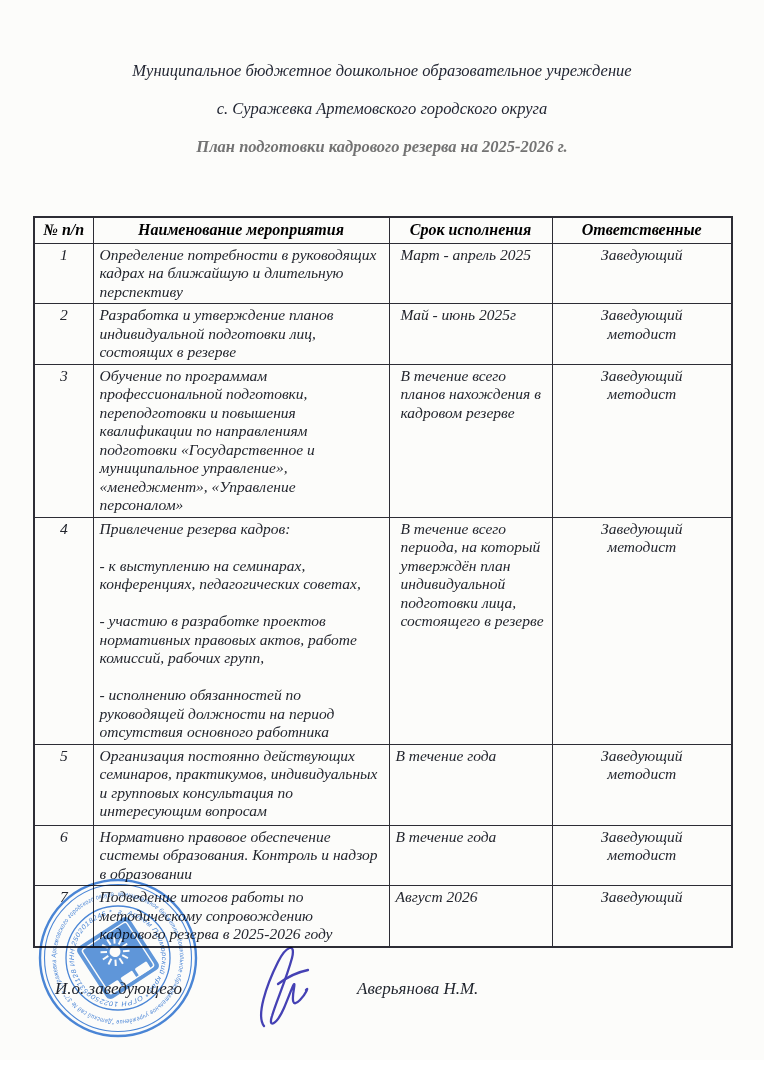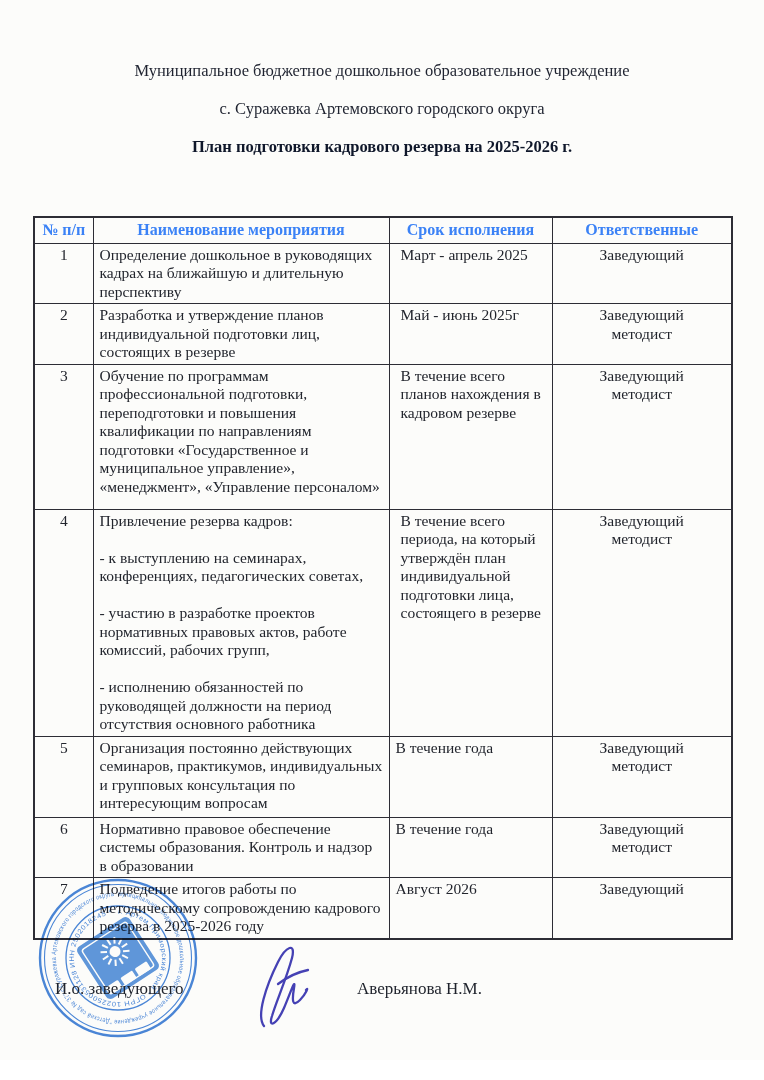--- a/index.html
+++ b/index.html
@@ -5,36 +5,37 @@
   * { margin: 0; padding: 0; box-sizing: border-box; }
   body { background: #ffffff; }
   .page {
     position: relative;
     width: 764px;
     height: 1060px;
     background: #fcfcfa;
     overflow: hidden;
     font-family: "Liberation Serif", serif;
     color: #23262e;
+    font-style: italic;
   }
   
   .doc-header {
     position: absolute;
     left: 0; top: 62px; width: 100%;
     text-align: center;
   }
   .doc-header .hline {
     font-size: 16.5px;
     line-height: 17px;
     margin-bottom: 21px;
     color: #1f2330;
   }
   .doc-header .doc-title {
     font-weight: bold;
-    color: #0f172a;
+    color: #737373;
   }
   
   table.plan {
     position: absolute;
     left: 33px; top: 216px;
     width: 698px;
     border-collapse: collapse;
     table-layout: fixed;
     font-size: 15.5px;
     line-height: 18.5px;
@@ -42,21 +43,21 @@
   }
   table.plan, table.plan th, table.plan td {
     border: 1.7px solid #2d2d35;
   }
   table.plan { border-width: 2.2px; }
   table.plan th {
     font-size: 16px;
     font-weight: bold;
     text-align: center;
     padding: 2px 2px;
-    color: #3b82f6;
+    color: #000000;
   }
   table.plan td {
     vertical-align: top;
     padding: 2px 6px;
     white-space: pre-line;
   }
   td.c-num  { text-align: center; padding-top: 3px; }
   td.c-act  { padding-left: 9px; padding-right: 8px; }
   td.c-term.t-left   { text-align: left; padding-left: 11px; padding-right: 6px; margin-top: 24px; }
   td.c-term.t-center { }
@@ -120,21 +121,21 @@
     </colgroup>
     <tbody>
         <tr style="height:26px">
       <th>№ п/п</th>
       <th>Наименование мероприятия</th>
       <th>Срок исполнения</th>
       <th>Ответственные</th>
     </tr>
     <tr style="height:57px">
       <td class="c-num">1</td>
-      <td class="c-act">Определение дошкольное в руководящих кадрах на ближайшую и длительную перспективу</td>
+      <td class="c-act">Определение потребности в руководящих кадрах на ближайшую и длительную перспективу</td>
       <td class="c-term t-left">Март - апрель 2025</td>
       <td class="c-resp">Заведующий</td>
     </tr>
     <tr style="height:58px">
       <td class="c-num">2</td>
       <td class="c-act">Разработка и утверждение планов индивидуальной подготовки лиц, состоящих в резерве</td>
       <td class="c-term t-left">Май - июнь 2025г</td>
       <td class="c-resp">Заведующий
 методист</td>
     </tr>

